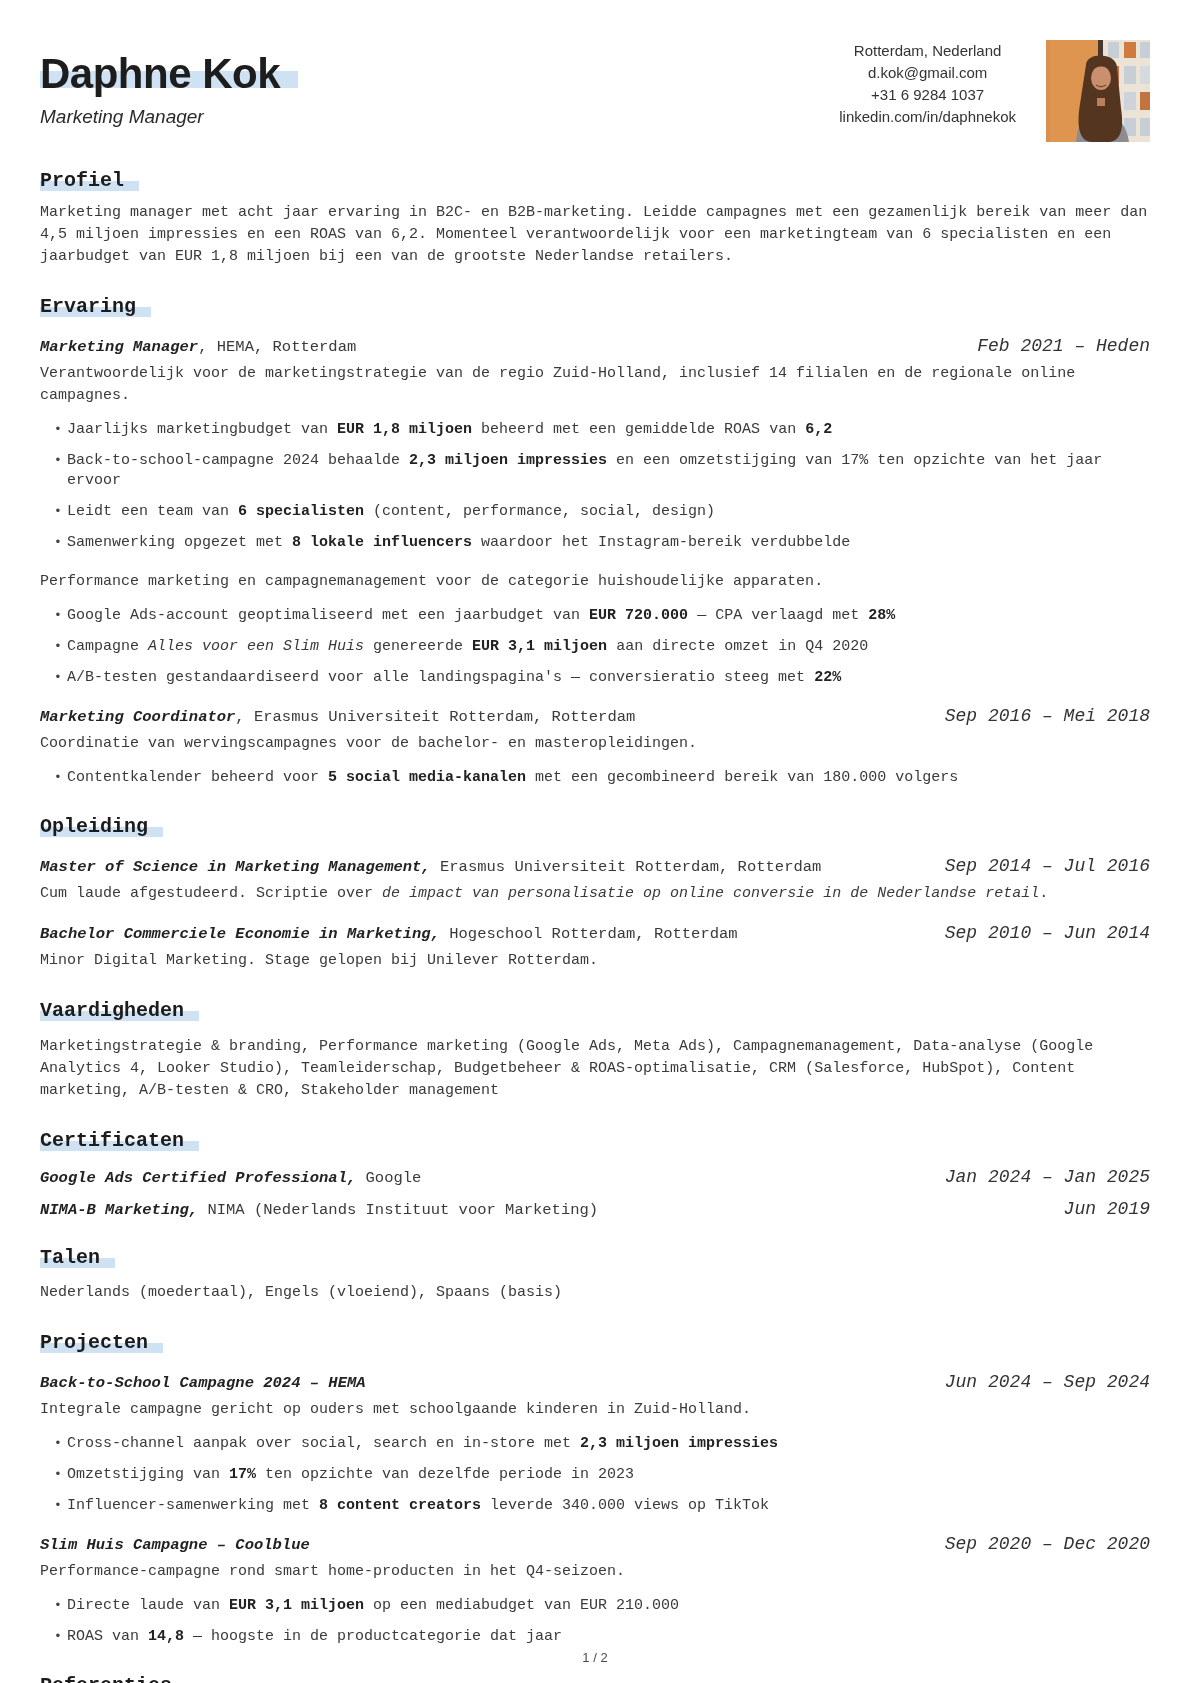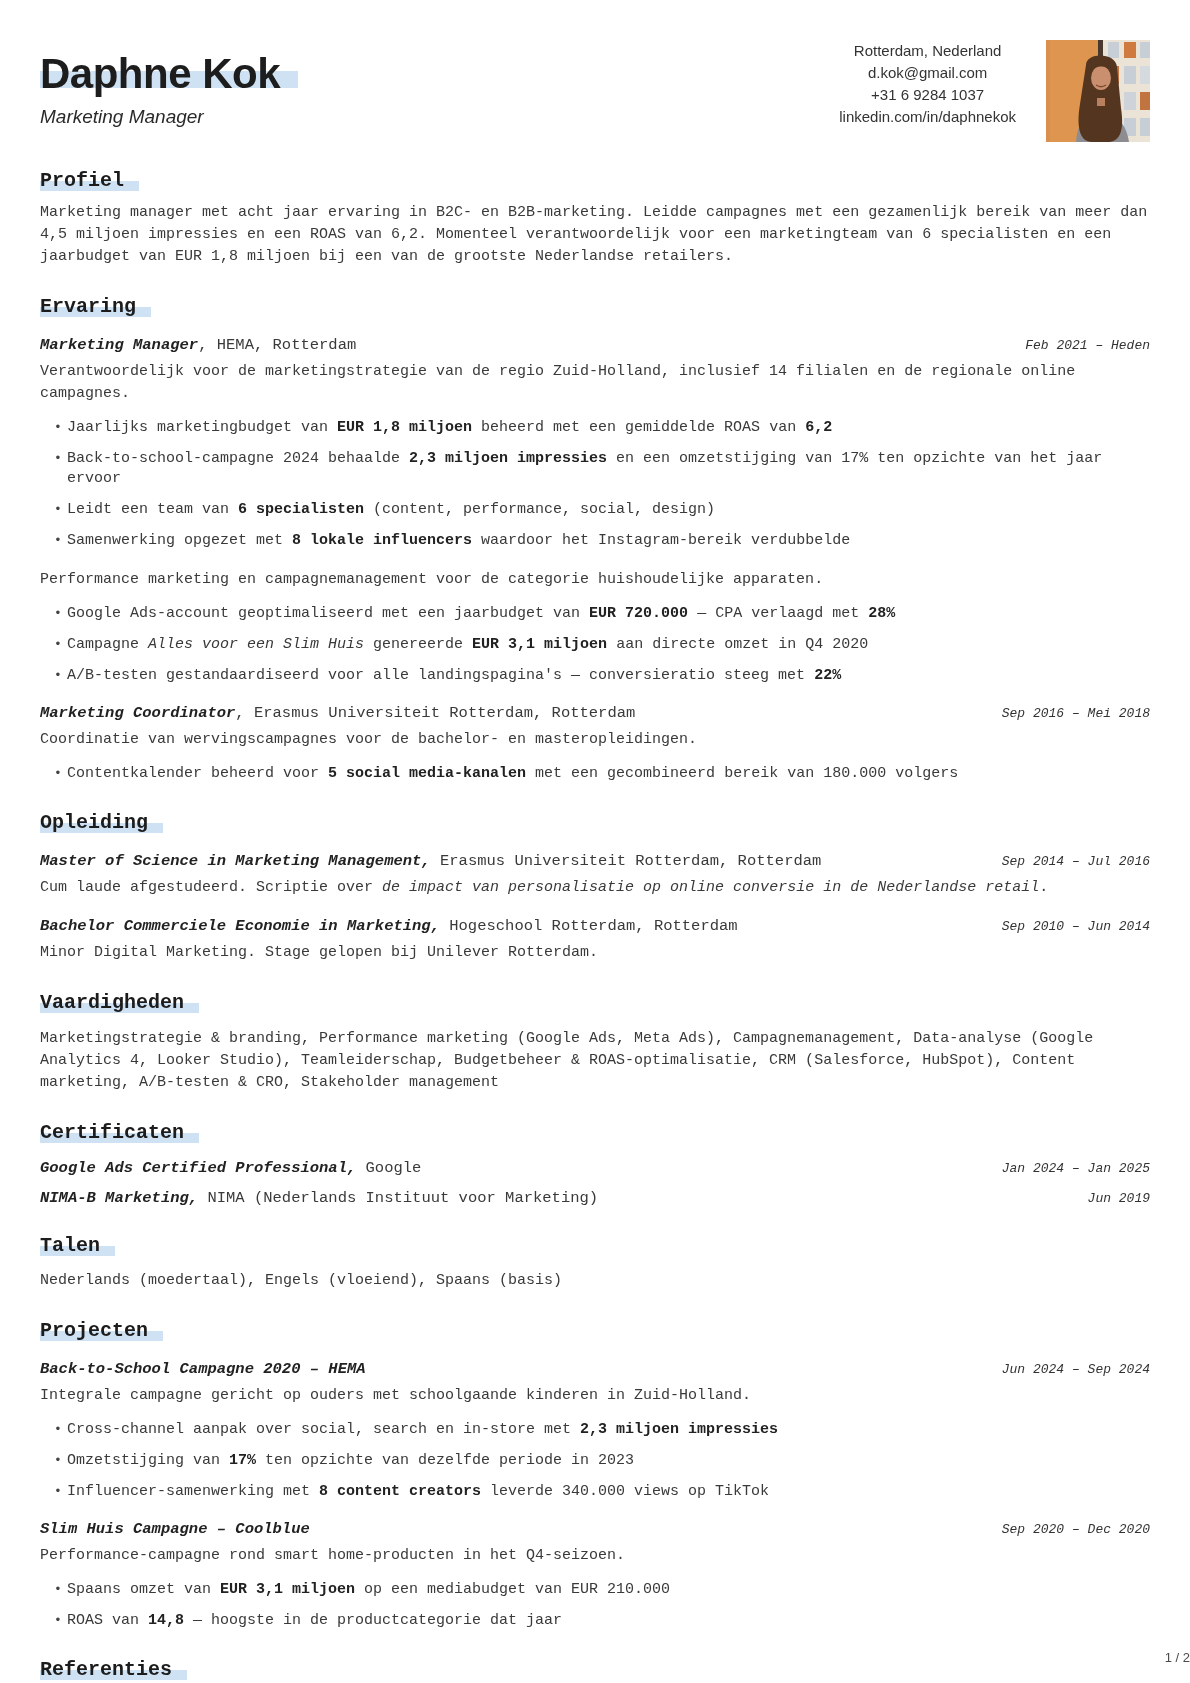--- a/index.html
+++ b/index.html
@@ -39,28 +39,28 @@
     font-weight: bold;
     color: #1c1c1c;
     padding-right: 15px;
     background: linear-gradient(to bottom, transparent 54%, #cfe2f3 54%, #cfe2f3 94%, transparent 94%);
   }
   .body-text { font-size: 15px; line-height: 22px; margin-top: 10px; color: #3a3a3a; }
   .entry { margin-top: 18px; }
   .entry-head { display: flex; justify-content: space-between; align-items: baseline; }
   .entry-title { font-size: 15.5px; color: #3a3a3a; }
   .entry-title .t { font-weight: bold; font-style: italic; color: #222; }
-  .entry-date { font-size: 13px; font-style: italic; color: #333; white-space: nowrap; padding-left: 20px; }
+  .entry-date { font-size: 18px; font-style: italic; color: #333; white-space: nowrap; padding-left: 20px; }
   .entry-summary { font-size: 15px; line-height: 22px; margin-top: 7px; color: #3a3a3a; }
   ul.bullets { list-style: none; margin-top: 13px; padding-left: 27px; }
   ul.bullets li { position: relative; font-size: 15px; line-height: 20px; margin-bottom: 11px; color: #3a3a3a; }
   ul.bullets li::before { content: "•"; position: absolute; left: -13px; top: 0; font-size: 13px; color: #444; }
   .b { font-weight: bold; color: #222; }
   .i { font-style: italic; }
-  .footer { position: absolute; bottom: 18px; left: 0; right: 0; text-align: right; font-size: 13px; color: #4a4a4a; }
+  .footer { position: absolute; bottom: 18px; left: 0; right: 0; text-align: center; font-size: 13px; color: #4a4a4a; }
 </style>
 </head>
 <body>
 
 <div class="page">
 
   <div class="header">
     <div>
       <div class="name">Daphne Kok</div>
       <div class="job-title">Marketing Manager</div>
@@ -190,39 +190,39 @@
   <div class="section">
     <div class="section-heading">Talen</div>
     <p class="body-text" style="margin-top:13px">Nederlands (moedertaal), Engels (vloeiend), Spaans (basis)</p>
   </div>
 
   <div class="section">
     <div class="section-heading">Projecten</div>
 
     <div class="entry">
       <div class="entry-head">
-        <div class="entry-title"><span class="t">Back-to-School Campagne 2020 – HEMA</span><span></span></div>
+        <div class="entry-title"><span class="t">Back-to-School Campagne 2024 – HEMA</span><span></span></div>
         <div class="entry-date">Jun 2024 – Sep 2024</div>
       </div>
       <div class="entry-summary"><span>Integrale campagne gericht op ouders met schoolgaande kinderen in Zuid-Holland.</span></div>
       <ul class="bullets">
         <li><span>Cross-channel aanpak over social, search en in-store met </span><span class="b">2,3 miljoen impressies</span></li>
         <li><span>Omzetstijging van </span><span class="b">17%</span><span> ten opzichte van dezelfde periode in 2023</span></li>
         <li><span>Influencer-samenwerking met </span><span class="b">8 content creators</span><span> leverde 340.000 views op TikTok</span></li>
       </ul>
     </div>
 
     <div class="entry">
       <div class="entry-head">
         <div class="entry-title"><span class="t">Slim Huis Campagne – Coolblue</span><span></span></div>
         <div class="entry-date">Sep 2020 – Dec 2020</div>
       </div>
       <div class="entry-summary"><span>Performance-campagne rond smart home-producten in het Q4-seizoen.</span></div>
       <ul class="bullets">
-        <li><span>Spaans omzet van </span><span class="b">EUR 3,1 miljoen</span><span> op een mediabudget van EUR 210.000</span></li>
+        <li><span>Directe laude van </span><span class="b">EUR 3,1 miljoen</span><span> op een mediabudget van EUR 210.000</span></li>
         <li><span>ROAS van </span><span class="b">14,8</span><span> — hoogste in de productcategorie dat jaar</span></li>
       </ul>
     </div>
   </div>
 
   <div class="section">
     <div class="section-heading">Referenties</div>
     
     
   </div>

